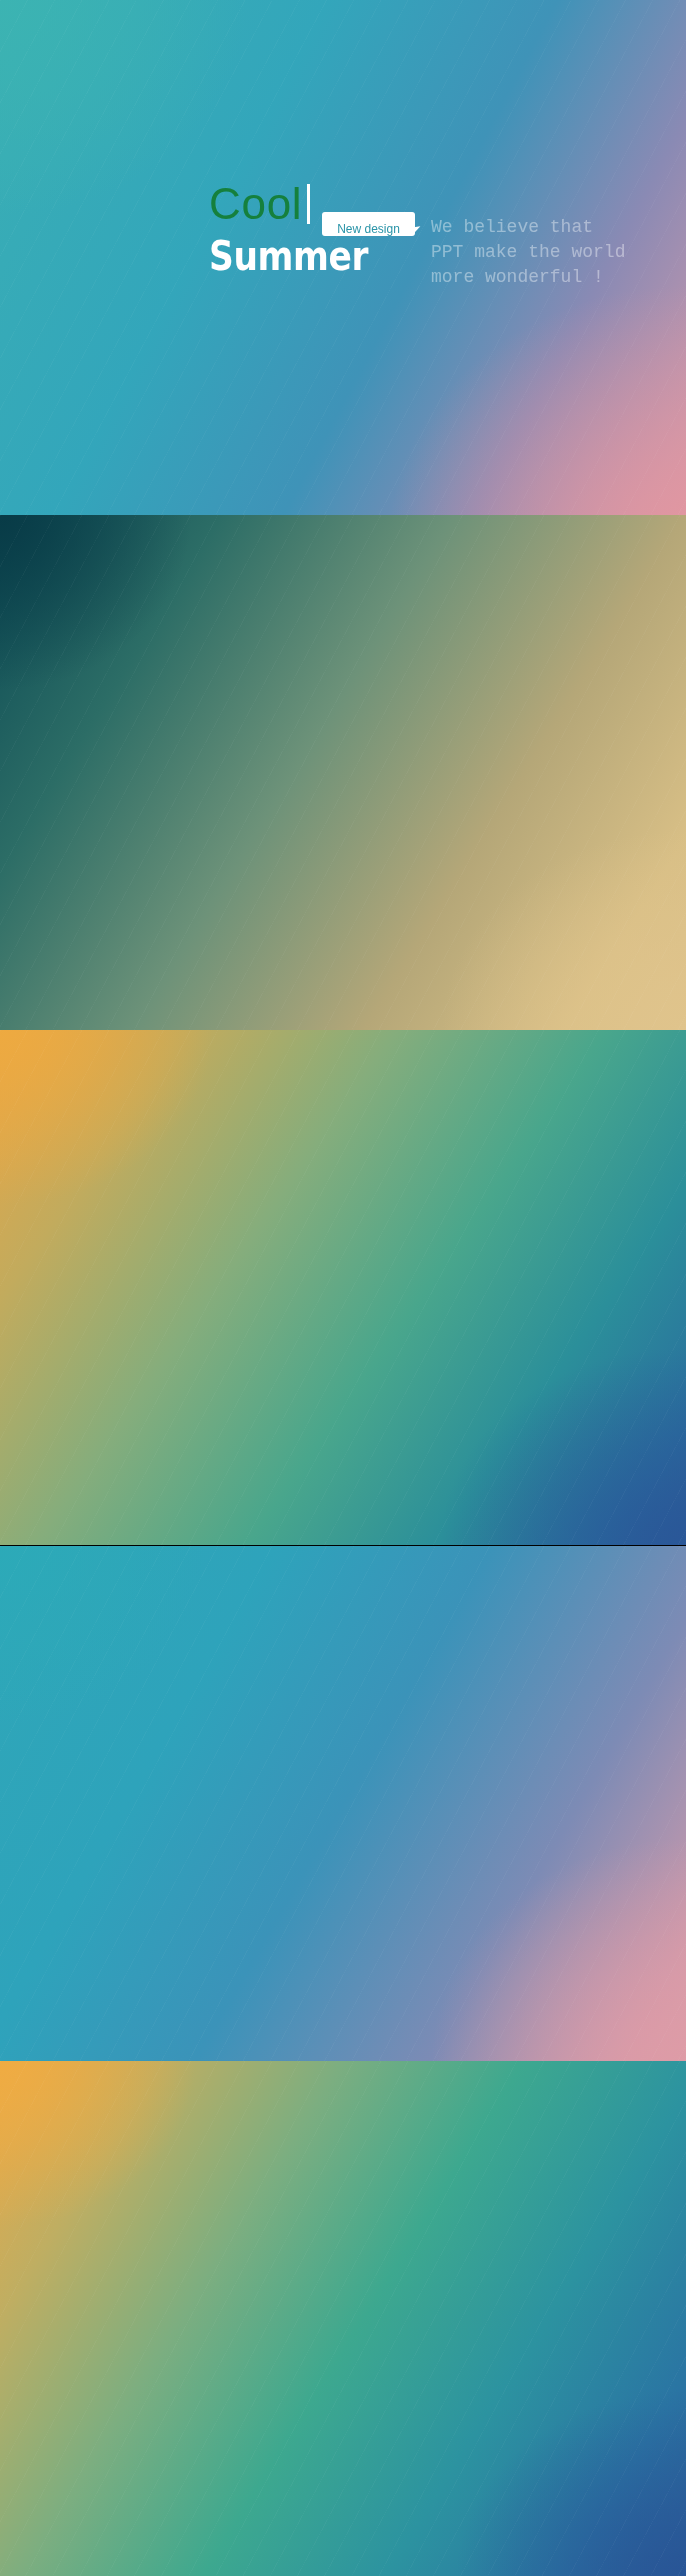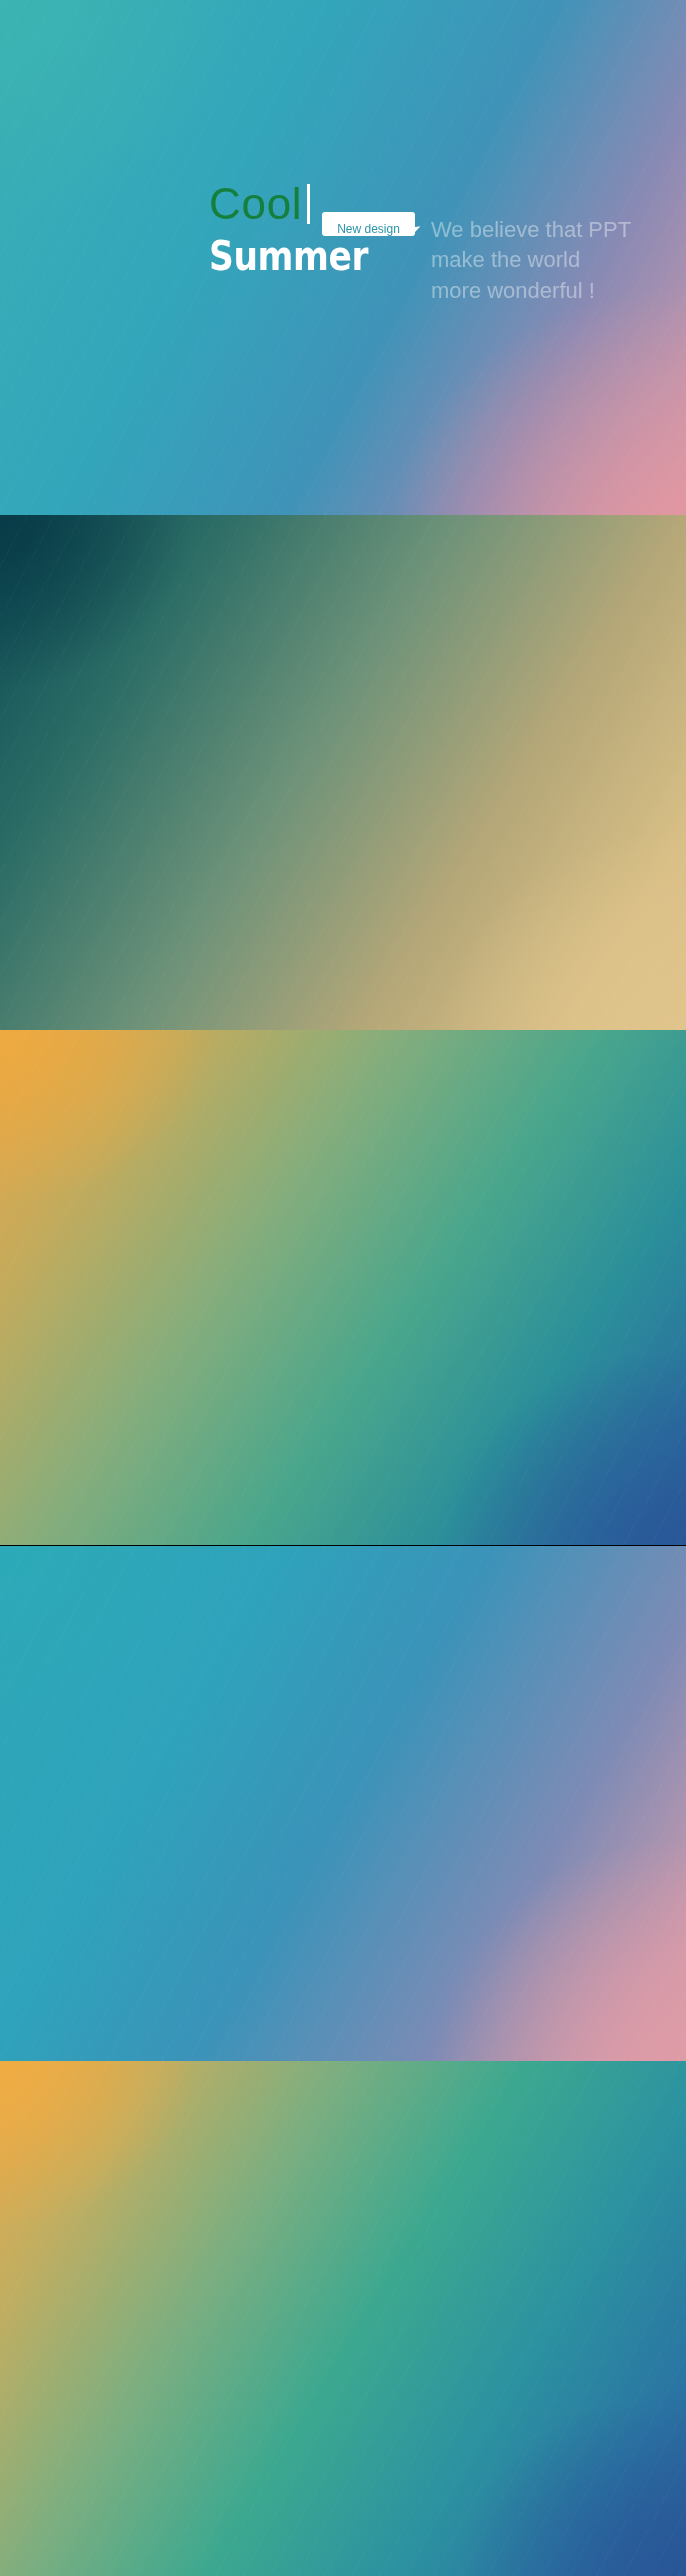--- a/index.html
+++ b/index.html
@@ -59,21 +59,21 @@
 
   .bubble { position:absolute; background:#fff; border-radius:2.9px; display:flex; align-items:flex-end;
     justify-content:center; color:#2a94a8; }
   .bubble .tail { position:absolute; width:0; height:0; }
 
   .s1-badge { left:322px; top:212px; width:93px; height:24px; font-size:12px; }
   .s1-badge .tail { right:-5.7px; bottom:0.7px; border-left:10px solid #fff; border-bottom:8.6px solid transparent;
     transform:rotate(-8deg); }
 
   .s1-tag { position:absolute; left:431px; top:215px; width:200px; color:rgba(255,255,255,.40);
-    font-size:22px; line-height:1.38; font-weight:300; }
+    font-size:18px; line-height:1.38; font-weight:300;font-family:Liberation Mono, monospace; }
 </style>
 </head>
 <body>
 
 <div class="deck">
 
   <section class="slide" id="slide1">
     <div class="bg">
       <div class="l g1a"></div>
         <div class="l g1c"></div>

